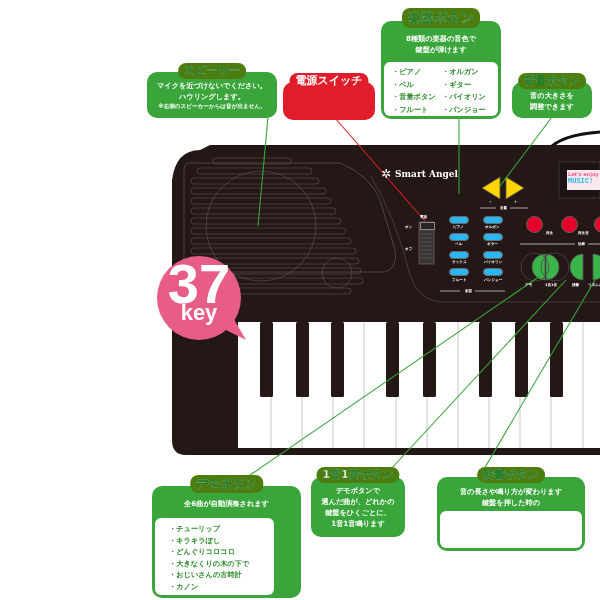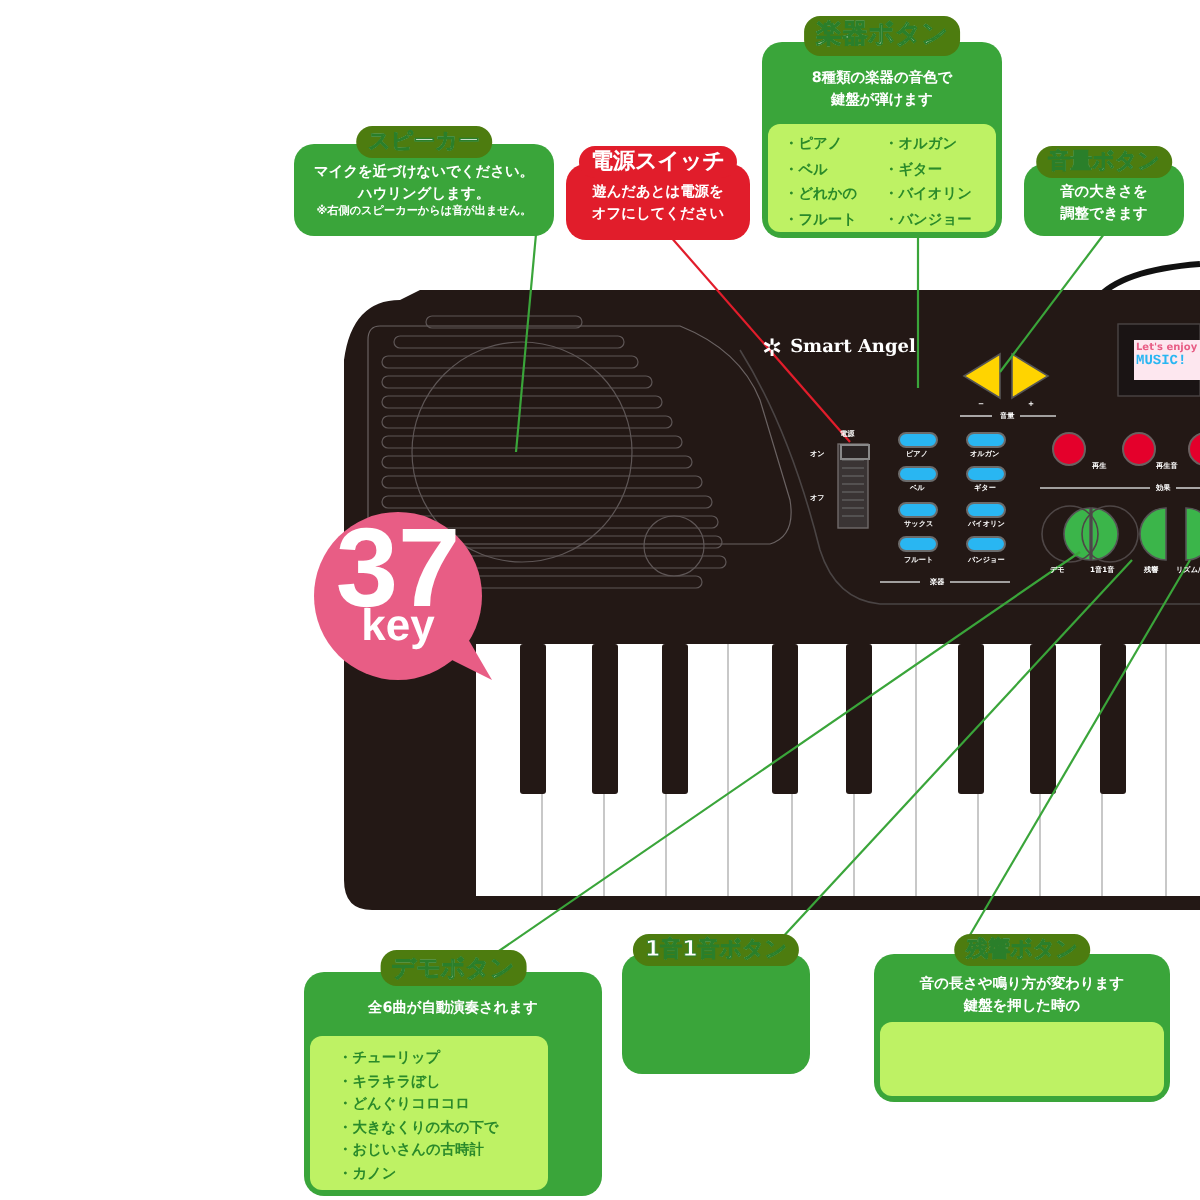--- a/index.html
+++ b/index.html
@@ -10,21 +10,21 @@
 
   
   .callout { position:absolute; border-radius:10px; box-sizing:border-box; color:#fff; text-align:center; font-weight:bold; }
   .callout .ttl { position:absolute; left:50%; transform:translateX(-50%); white-space:nowrap;
                   font-weight:bold; color:#fff; padding:0 6px; border-radius:8px; }
   .green { background:#3aa53a; }
   .red { background:#e11d2b; }
   .green .ttl { background:#4d7c0f; -webkit-text-stroke:0.4px #2a7f2a; }
   .red .ttl { background:#e11d2b; }
   .body-text { font-size:7.2px; line-height:11px; }
-  .inner-white { background:#bef264; border-radius:6px; color:#2a8a2a; text-align:left; font-size:7.2px; line-height:11.5px; position:absolute; }
+  .inner-white { background:#ffffff; border-radius:6px; color:#2a8a2a; text-align:left; font-size:7.2px; line-height:11.5px; position:absolute; }
   .note { font-size:5.6px; line-height:9px; }
 
   .ctrl-label { position:absolute; color:#fff; font-size:3.6px; font-weight:bold; white-space:nowrap; }
   .sec-label { position:absolute; color:#fff; font-size:3.6px; font-weight:bold; white-space:nowrap; }
   .blue-btn { position:absolute; width:20px; height:8px; border-radius:5px; background:#29b6f2; border:1px solid #6b6b6b; box-sizing:border-box; }
   .red-btn { position:absolute; width:17px; height:17px; border-radius:50%; background:#e4002b; border:1.5px solid #6b6060; box-sizing:border-box; }
 </style>
 </head>
 <body>
 
@@ -202,38 +202,34 @@
   <div class="ttl" style="top:-9px;font-size:11px;line-height:16px;">スピーカー</div>
   <div class="body-text" style="padding-top:8px;">
     <div>マイクを近づけないでください。</div>
     <div>ハウリングします。</div>
     <div class="note">※右側のスピーカーからは音が出ません。</div>
   </div>
 </div>
 
 <div class="callout red" style="left:283px;top:82px;width:92px;height:38px;">
   <div class="ttl" style="top:-9px;font-size:11px;line-height:16px;">電源スイッチ</div>
-  <div class="body-text" style="padding-top:8px;">
-    <div>遊んだあとは電源を</div>
-    <div>オフにしてください</div>
-  </div>
 </div>
 
 <div class="callout green" style="left:381px;top:21px;width:120px;height:98px;">
   <div class="ttl" style="top:-13px;font-size:13px;line-height:20px;">楽器ボタン</div>
   <div class="body-text" style="padding-top:12px;">
     <div>8種類の楽器の音色で</div>
     <div>鍵盤が弾けます</div>
   </div>
   <div class="inner-white" style="left:3px;top:41px;width:114px;height:54px;padding:4px 0 0 8px;box-sizing:border-box;display:grid;grid-template-columns:50px 56px;">
     <span>・ピアノ</span>
     <span>・オルガン</span>
     <span>・ベル</span>
     <span>・ギター</span>
-    <span>・どれかの</span>
+    <span>・音量ボタン</span>
     <span>・バイオリン</span>
     <span>・フルート</span>
     <span>・バンジョー</span>
   </div>
 </div>
 
 <div class="callout green" style="left:512px;top:82px;width:80px;height:36px;">
   <div class="ttl" style="top:-9px;font-size:11px;line-height:16px;">音量ボタン</div>
   <div class="body-text" style="padding-top:8px;">
     <div>音の大きさを</div>
@@ -251,20 +247,26 @@
     <div>・キラキラぼし</div>
     <div>・どんぐりコロコロ</div>
     <div>・大きなくりの木の下で</div>
     <div>・おじいさんの古時計</div>
     <div>・カノン</div>
   </div>
 </div>
 
 <div class="callout green" style="left:311px;top:477px;width:94px;height:60px;">
   <div class="ttl" style="top:-10px;font-size:11px;line-height:16px;">1音1音ボタン</div>
+  <div class="body-text" style="padding-top:8px;">
+    <div>デモボタンで</div>
+    <div>選んだ曲が、どれかの</div>
+    <div>鍵盤をひくごとに、</div>
+    <div>1音1音鳴ります</div>
+  </div>
 </div>
 
 <div class="callout green" style="left:437px;top:477px;width:148px;height:74px;">
   <div class="ttl" style="top:-10px;font-size:11px;line-height:16px;">残響ボタン</div>
   <div class="body-text" style="padding-top:9px;">
     <div>音の長さや鳴り方が変わります</div>
     <div>鍵盤を押した時の</div>
   </div>
   <div class="inner-white" style="left:3px;top:34px;width:142px;height:37px;padding:5px 0 0 16px;box-sizing:border-box;">
   </div>

